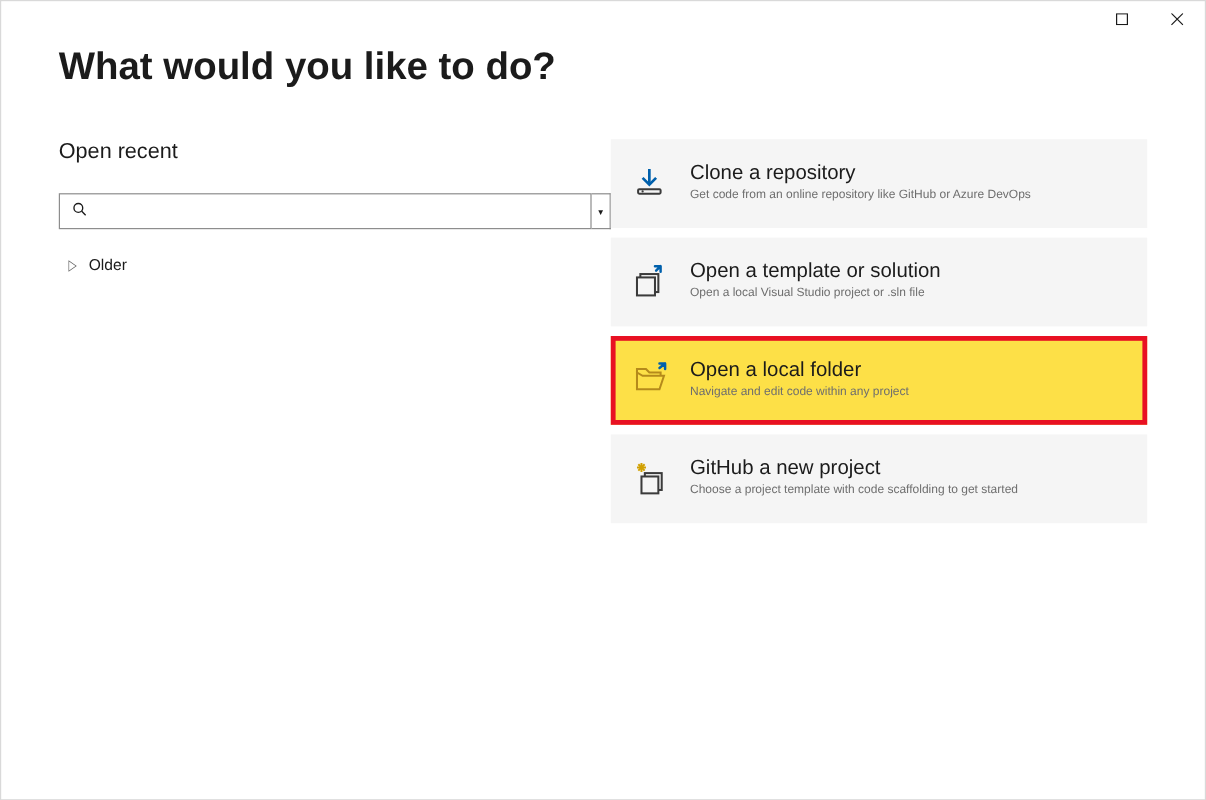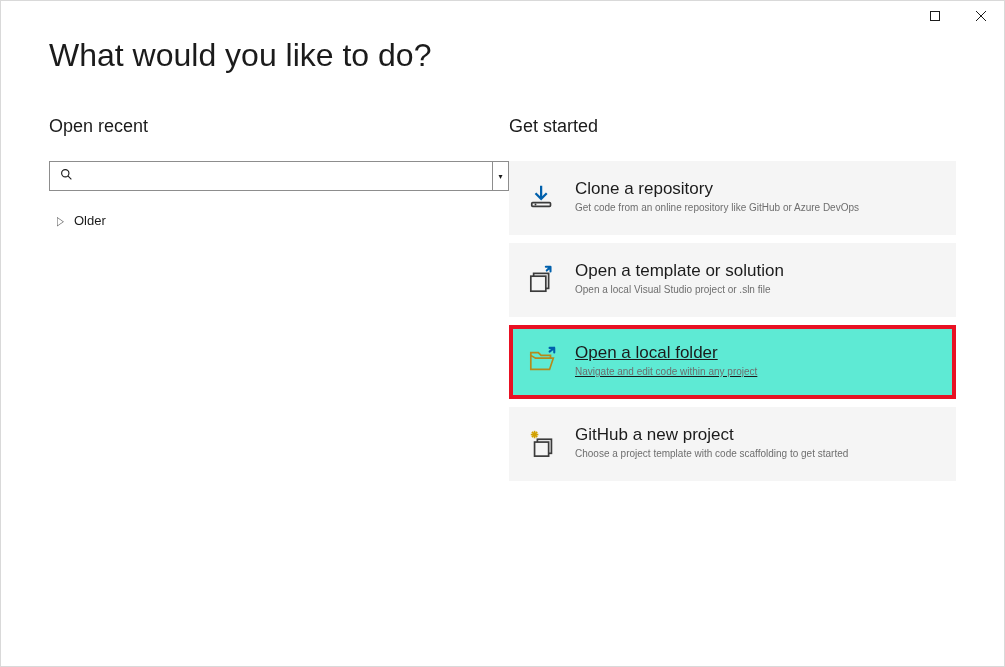--- a/index.html
+++ b/index.html
@@ -19,21 +19,21 @@
     height: 30px; display: flex; align-items: center;
   }
   .titlebar .win-btn {
     width: 46px; height: 30px; display: flex; align-items: center; justify-content: center;
     color: #1b1b1b; font-size: 10px;
   }
   .content {
     padding: 36px 48px 0 48px;
   }
   h1 {
-    font-weight: 400;
+    font-weight: 700;
     font-size: 32px;
     letter-spacing: 0;
     color: #1b1b1b;
     margin-bottom: 42px;
   }
   .columns {
     display: flex;
     align-items: flex-start;
   }
   .left {
@@ -97,22 +97,21 @@
     background: #f5f5f5;
     display: flex;
     align-items: flex-start;
     padding: 14px 18px 16px 14px;
     gap: 16px;
     min-height: 74px;
     border: 4px solid transparent;
   }
   .card.highlight {
     border: 4px solid #e81123;
-    background: #5eead4;
-    text-decoration: underline;
+    background: #fde047;
   }
   .card .icon-slot {
     width: 32px; height: 32px;
     flex-shrink: 0;
     margin-top: 2px;
     display: flex; align-items: center; justify-content: center;
   }
   .card .icon-slot svg { width: 30px; height: 30px; }
   .card .text-slot { flex: 1; }
   .card .tile-title {
@@ -166,21 +165,20 @@
         </div>
       </div>
 
       <div class="tree-item">
         <span class="tree-caret">▷</span>
         <span>Older</span>
       </div>
     </div>
 
     <div class="right">
-      <div class="section-title">Get started</div>
 
       <div class="cards">
 
         <div class="card">
           <div class="icon-slot">
             <svg viewBox="0 0 32 32">
               <rect x="4" y="22" width="20" height="4" rx="1" fill="none" stroke="#3b3b3b" stroke-width="1.8"></rect>
               <circle cx="8" cy="24" r="1" fill="#3b3b3b"></circle>
               <line x1="14" y1="4" x2="14" y2="17" stroke="#0060ac" stroke-width="2.4"></line>
               <polyline points="8,12 14,18 20,12" fill="none" stroke="#0060ac" stroke-width="2.4"></polyline>

